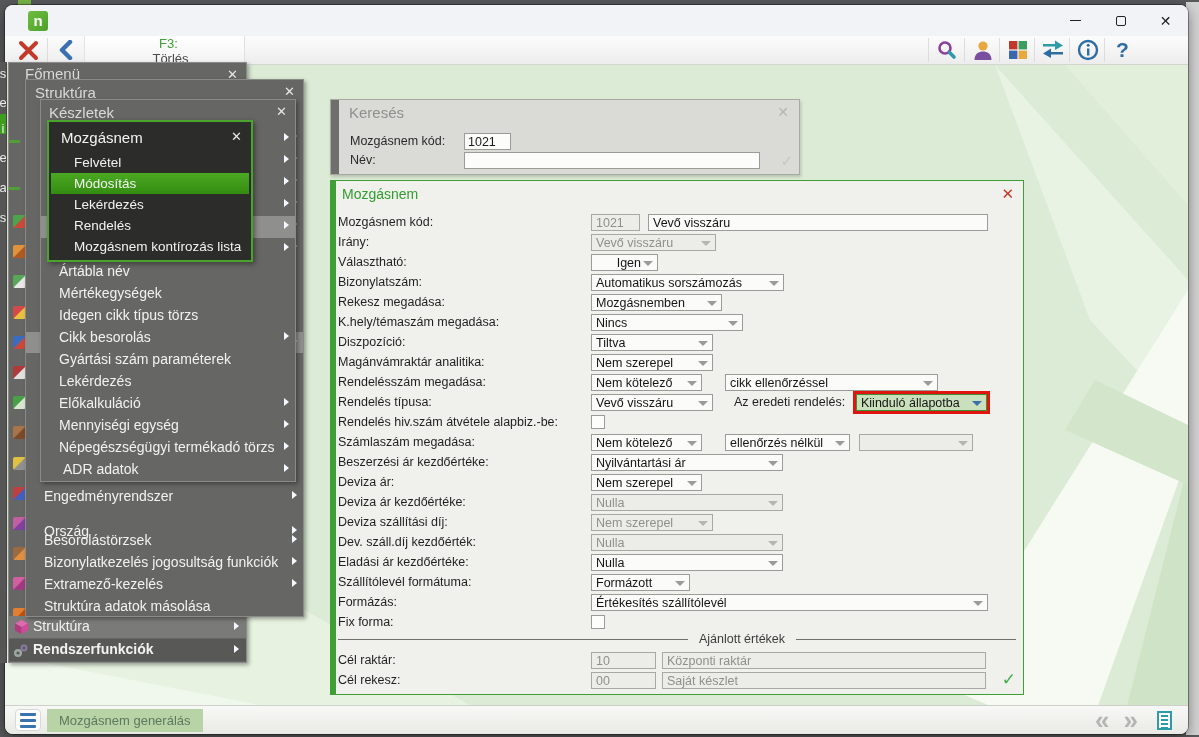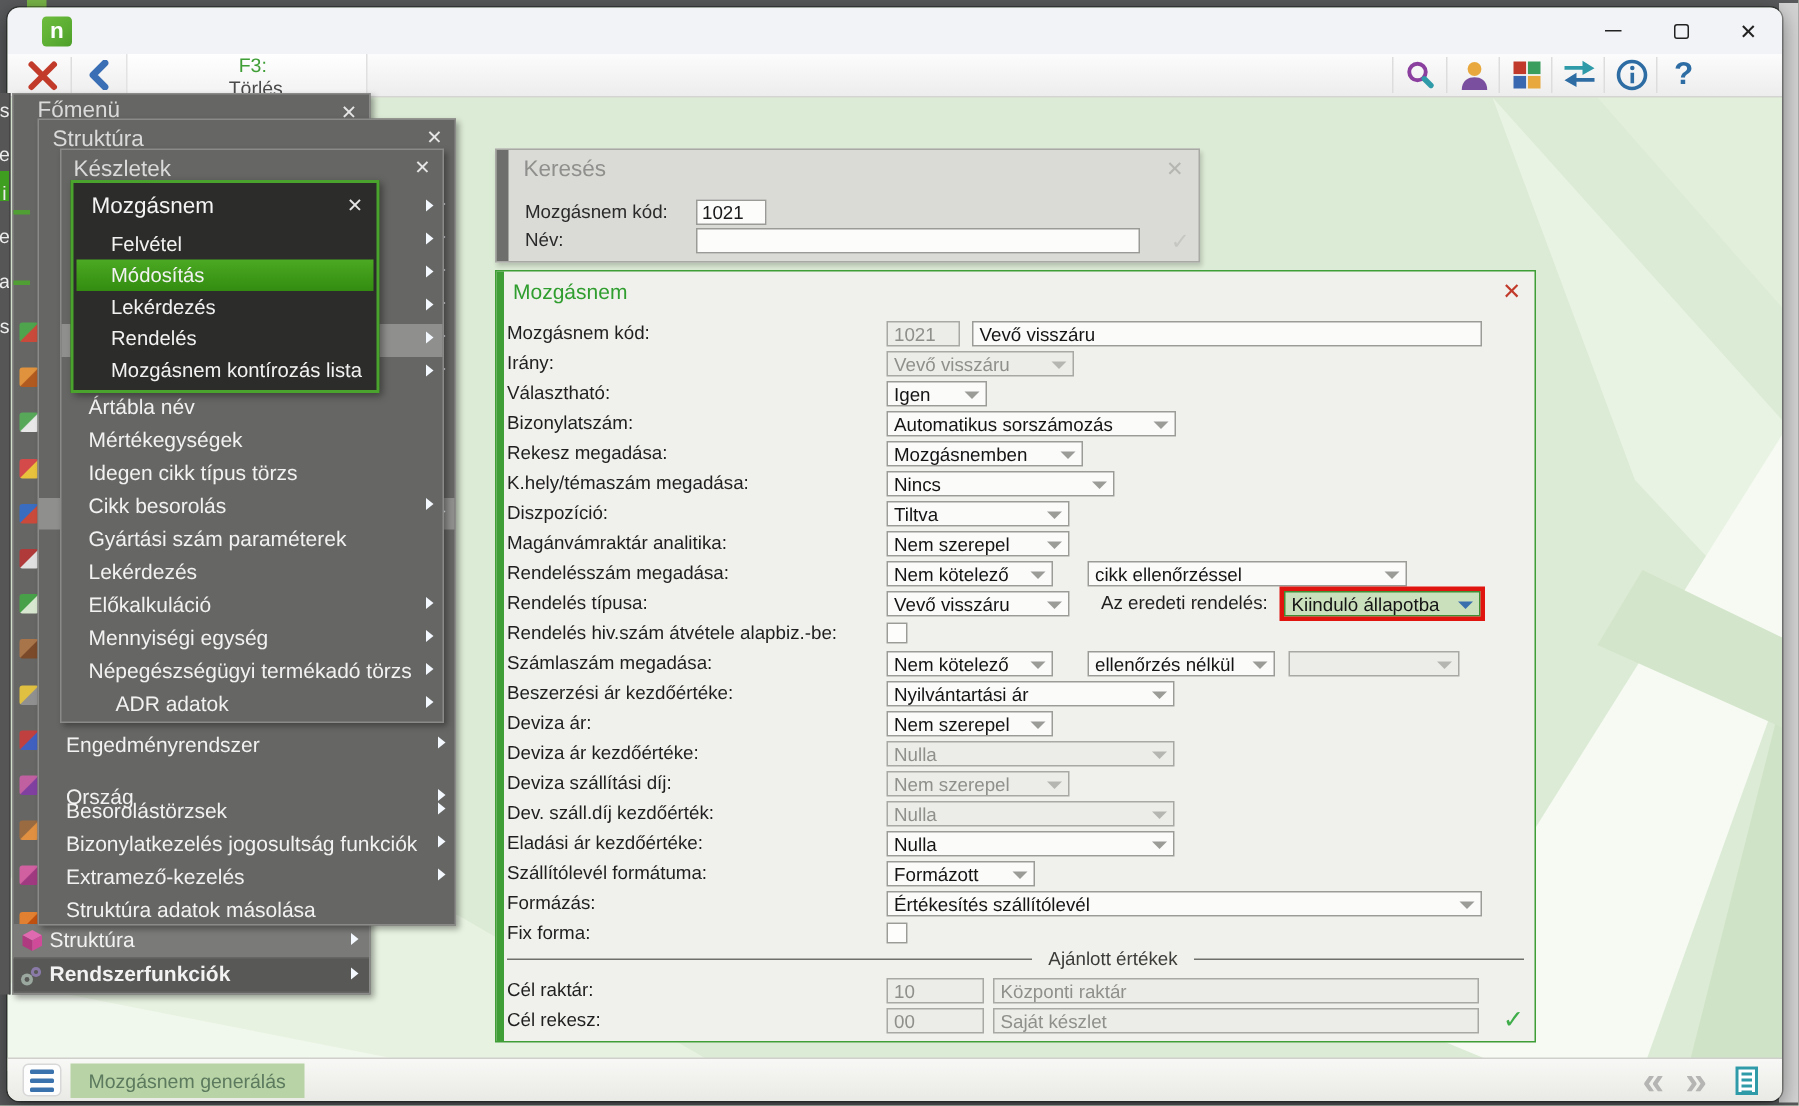--- a/index.html
+++ b/index.html
@@ -218,21 +218,21 @@
       <div class="form-bar"></div>
       <div class="form-title">Mozgásnem</div>
       <div class="form-x">✕</div>
       <div id="form-rows">
           <div class="frow-label" style="top:34px;">Mozgásnem kód:</div>
           <div class="fctl inputonly disabled" style="left:260px; top:33px; width:49px;">1021</div>
           <div class="fctl inputonly" style="left:317px; top:33px; width:340px;">Vevő visszáru</div>
           <div class="frow-label" style="top:54px;">Irány:</div>
           <div class="fctl disabled" style="left:260px; top:53px; width:125px;">Vevő visszáru<div class="dd"></div></div>
           <div class="frow-label" style="top:74px;">Választható:</div>
-          <div class="fctl" style="left:260px; top:73px; width:67px;">Igen<div class="dd"></div></div>
+          <div class="fctl" style="left:260px; top:73px; width:67px;text-align:right;">Igen<div class="dd"></div></div>
           <div class="frow-label" style="top:94px;">Bizonylatszám:</div>
           <div class="fctl" style="left:260px; top:93px; width:193px;">Automatikus sorszámozás<div class="dd"></div></div>
           <div class="frow-label" style="top:114px;">Rekesz megadása:</div>
           <div class="fctl" style="left:260px; top:113px; width:131px;">Mozgásnemben<div class="dd"></div></div>
           <div class="frow-label" style="top:134px;">K.hely/témaszám megadása:</div>
           <div class="fctl" style="left:260px; top:133px; width:152px;">Nincs<div class="dd"></div></div>
           <div class="frow-label" style="top:154px;">Diszpozíció:</div>
           <div class="fctl" style="left:260px; top:153px; width:122px;">Tiltva<div class="dd"></div></div>
           <div class="frow-label" style="top:174px;">Magánvámraktár analitika:</div>
           <div class="fctl" style="left:260px; top:173px; width:122px;">Nem szerepel<div class="dd"></div></div>
@@ -435,21 +435,21 @@
       </div>
       <div style="position:absolute; left:0; top:314px; width:100%; height:22px;">
         <div class="menu-item-label" style="position:absolute; left:18px; top:3px;">Mennyiségi egység</div>
         <div class="arrow-r" style="right:6px; top:6px;"></div>
       </div>
       <div style="position:absolute; left:0; top:336px; width:100%; height:22px;">
         <div class="menu-item-label" style="position:absolute; left:18px; top:3px;">Népegészségügyi termékadó törzs</div>
         <div class="arrow-r" style="right:6px; top:6px;"></div>
       </div>
       <div style="position:absolute; left:0; top:358px; width:100%; height:22px;">
-        <div class="menu-item-label" style="position:absolute; left:36px; top:3px;">ADR adatok</div>
+        <div class="menu-item-label" style="position:absolute; left:22px; top:3px;">ADR adatok</div>
         <div class="arrow-r" style="right:6px; top:6px;"></div>
       </div>
     </div>
 </div>
 
 <div class="dark-panel" style="left:47px; top:120px; width:206px; height:142px;">
   <div class="dark-title">Mozgásnem</div>
   <div class="panel-x" style="right:9px; top:7px;">✕</div>
   <div id="mozgasnem-items">
       <div class="dark-item" style="top:30px;">Felvétel</div>

